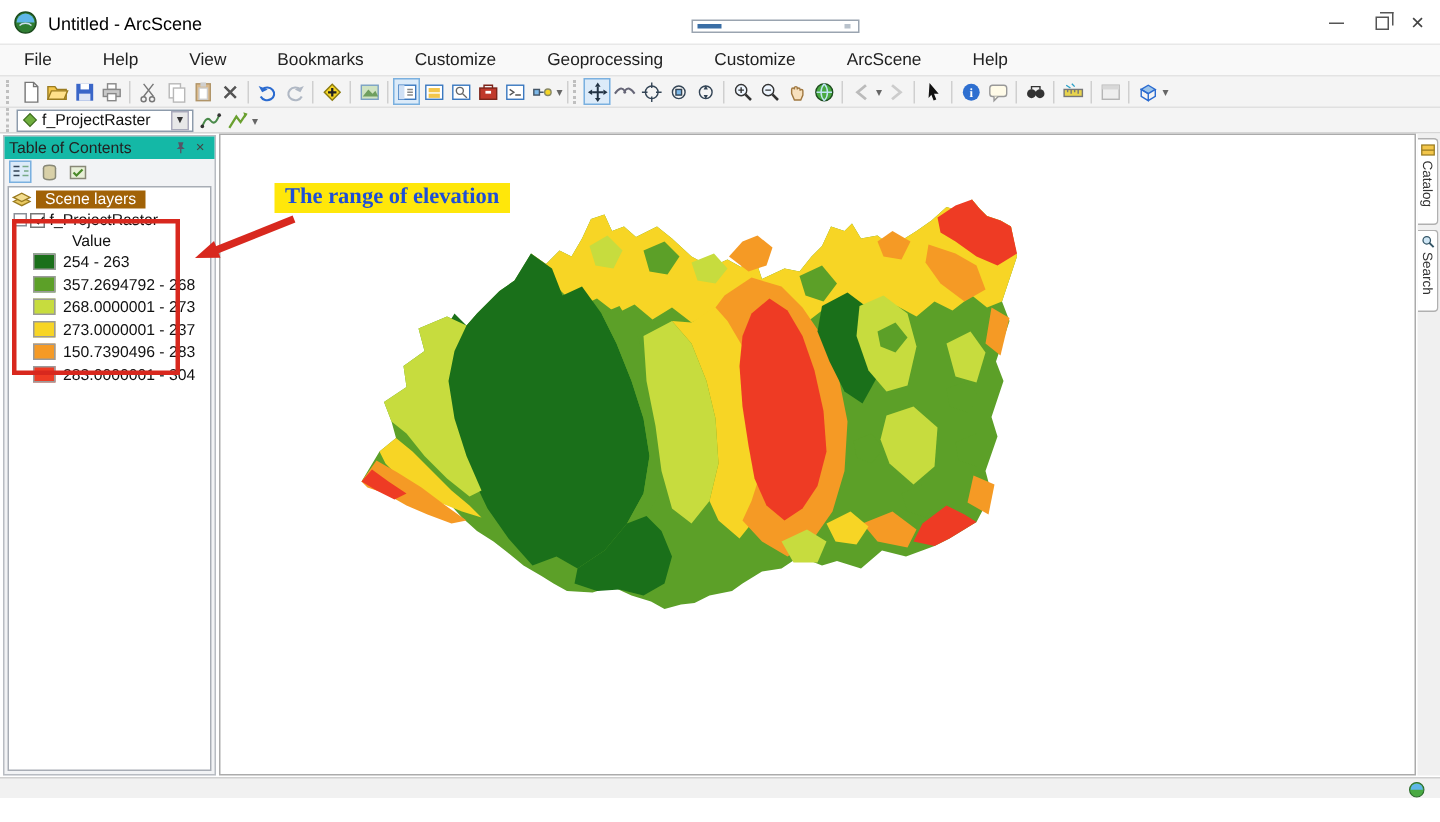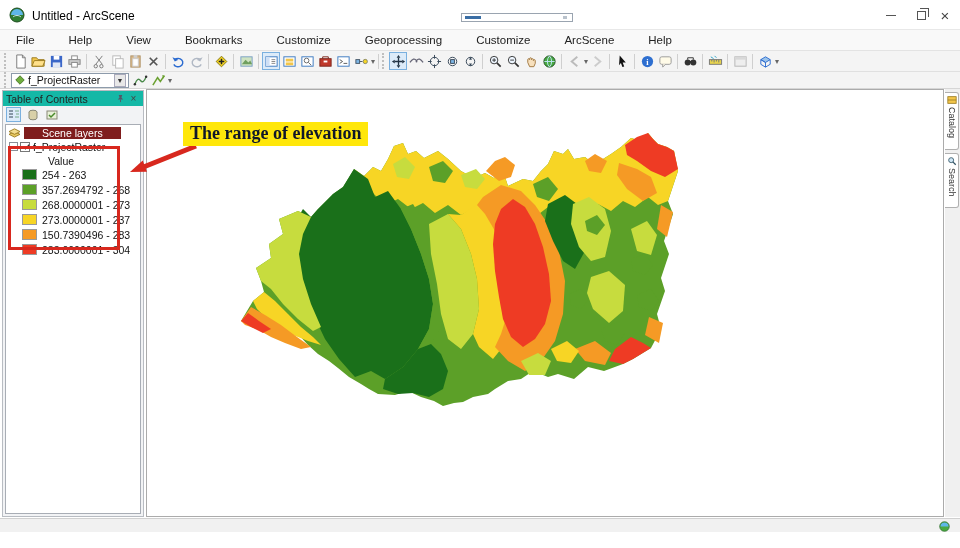--- a/index.html
+++ b/index.html
@@ -44,21 +44,21 @@
   
   #toc { left:2px; top:90px; width:142px; height:427px; background:#f2f3f5; border:1px solid #b8bcc2; }
   #toc-header { position:absolute; left:0; top:0; width:100%; height:15px; background:#14b8a6; display:flex; align-items:center; padding:0 3px; }
   #toc-title { font-size:10.5px; color:#222; flex:1; }
   .toc-hbtn { width:13px; height:12px; display:flex; align-items:center; justify-content:center; font-size:10px; color:#444; }
   #toc-iconrow { position:absolute; left:0; top:15px; width:100%; height:17px; display:flex; align-items:center; gap:4px; padding-left:3px; }
   .toc-ibtn { width:15px; height:15px; display:flex; align-items:center; justify-content:center; }
   .toc-ibtn.sel { border:1px solid #7ab0df; background:#dcebf9; }
   #toc-tree { position:absolute; left:2px; top:33px; width:136px; height:390px; background:#fff; border:1px solid #a8adb5; font-size:10.5px; color:#111; overflow:hidden; }
   .tree-row { display:flex; align-items:center; height:13px; margin-top:1px; }
-  .hl { background:#7f1d1d; color:#fff; padding:0 18px; }
+  .hl { background:#a16207; color:#fff; padding:0 6px; }
   .expander { width:9px; height:9px; border:1px solid #8a8f98; background:#fff; font-size:8px; line-height:7px; text-align:center; color:#333; margin:0 2px 0 3px; }
   .cbx { width:10px; height:10px; border:1px solid #777; background:#fff; margin-right:3px; position:relative; }
   .cbx:before { content:""; position:absolute; left:1.5px; top:1px; width:5px; height:3px; border-left:1.6px solid #222; border-bottom:1.6px solid #222; transform:rotate(-50deg); }
   .legend-row { display:flex; align-items:center; height:15px; padding-left:16px; }
   .legend-swatch { width:15px; height:11px; border:1px solid #9a9a9a; margin-right:5px; }
   #value-label { padding-left:42px; height:13px;align-items:center; }
 
   
   #viewport { left:146px; top:89px; width:798px; height:428px; background:#fff; border:1px solid #ababab; }
 
@@ -67,21 +67,21 @@
   .side-tab { position:absolute; left:0; width:14px; background:#fff; border:1px solid #b0b0b0; border-left:none; border-radius:0 3px 3px 0; display:flex; flex-direction:column; align-items:center; padding-top:2px; gap:2px; }
   .side-tab .vtxt { writing-mode:vertical-rl; font-size:9px; color:#333; }
   #tab-catalog { top:3px; height:58px; }
   #tab-search  { top:64px; height:55px; }
 
   
   #statusbar { left:0; top:518px; width:960px; height:14px; background:#f1f1f1; border-top:1px solid #d0d0d0; }
   #status-globe { position:absolute; right:10px; top:2px; }
 
   
-  #anno-label { left:183px; top:122px; background:#ffe70a; color:#0f172a; font-family:"Liberation Serif", serif; font-weight:bold; font-size:18px; padding:1px 7px 2px 7px; }
+  #anno-label { left:183px; top:122px; background:#ffe70a; color:#1d4ed8; font-family:"Liberation Serif", serif; font-weight:bold; font-size:15px; padding:1px 7px 2px 7px; }
   #anno-box { left:8px; top:146px; width:112px; height:104px; border:3px solid #d8281e; }
   #anno-arrow-svg { left:0; top:0; width:960px; height:548px; pointer-events:none; }
 </style>
 </head>
 <body>
 
 <div id="app">
 
   <div class="abs" id="titlebar">
     <svg class="abs" style="left:9px; top:7px;" width="16" height="16" viewBox="0 0 16 16">

